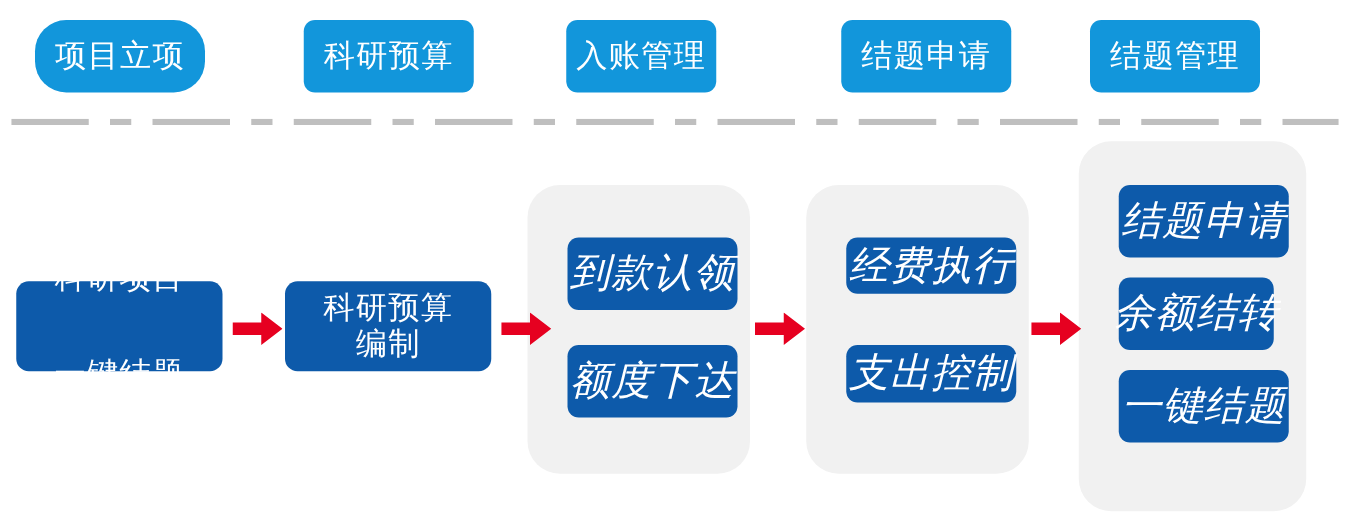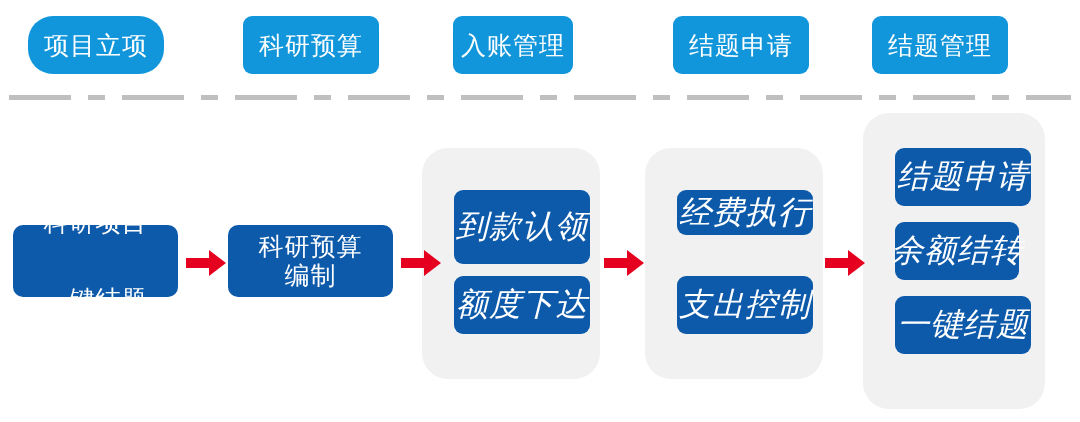--- a/index.html
+++ b/index.html
@@ -112,33 +112,33 @@
     <span class="ln">科研预算</span>
     <span class="ln">编制</span>
   </div>
 
   <div class="arrow" style="left:401px;top:250px;width:40px;height:26px;">
     <svg width="40" height="26" viewBox="0 0 40 26" xmlns="http://www.w3.org/2000/svg">
       <path d="M0 8 L23 8 L23 0 L40 13 L23 26 L23 18 L0 18 Z" fill="#e60020"></path>
     </svg>
   </div>
 
-  <div class="node small" style="left:454px;top:190px;width:136px;height:74px;">到款认领</div>
+  <div class="node small" style="left:454px;top:190px;width:136px;height:58px;">到款认领</div>
 
   <div class="node small" style="left:454px;top:276px;width:136px;height:58px;">额度下达</div>
 
   <div class="arrow" style="left:604px;top:250px;width:40px;height:26px;">
     <svg width="40" height="26" viewBox="0 0 40 26" xmlns="http://www.w3.org/2000/svg">
       <path d="M0 8 L23 8 L23 0 L40 13 L23 26 L23 18 L0 18 Z" fill="#e60020"></path>
     </svg>
   </div>
 
   <div class="node small" style="left:677px;top:190px;width:136px;height:45px;">经费执行</div>
 
-  <div class="node small" style="left:677px;top:276px;width:136px;height:58px;">支出控制</div>
+  <div class="node small" style="left:677px;top:276px;width:136px;height:46px;">支出控制</div>
 
   <div class="arrow" style="left:825px;top:250px;width:40px;height:26px;">
     <svg width="40" height="26" viewBox="0 0 40 26" xmlns="http://www.w3.org/2000/svg">
       <path d="M0 8 L23 8 L23 0 L40 13 L23 26 L23 18 L0 18 Z" fill="#e60020"></path>
     </svg>
   </div>
 
   <div class="node small" style="left:895px;top:148px;width:136px;height:58px;">结题申请</div>
 
   <div class="node small" style="left:895px;top:222px;width:124px;height:58px;">余额结转</div>

